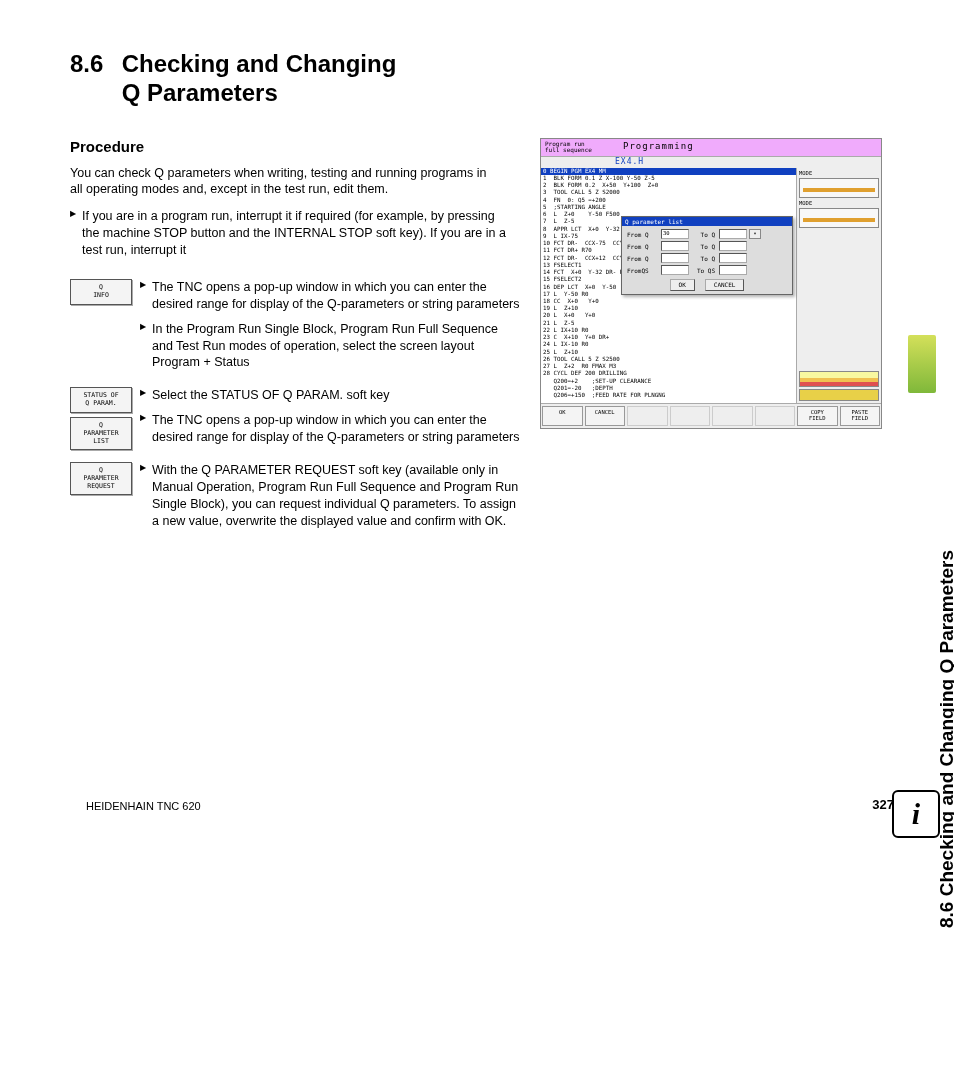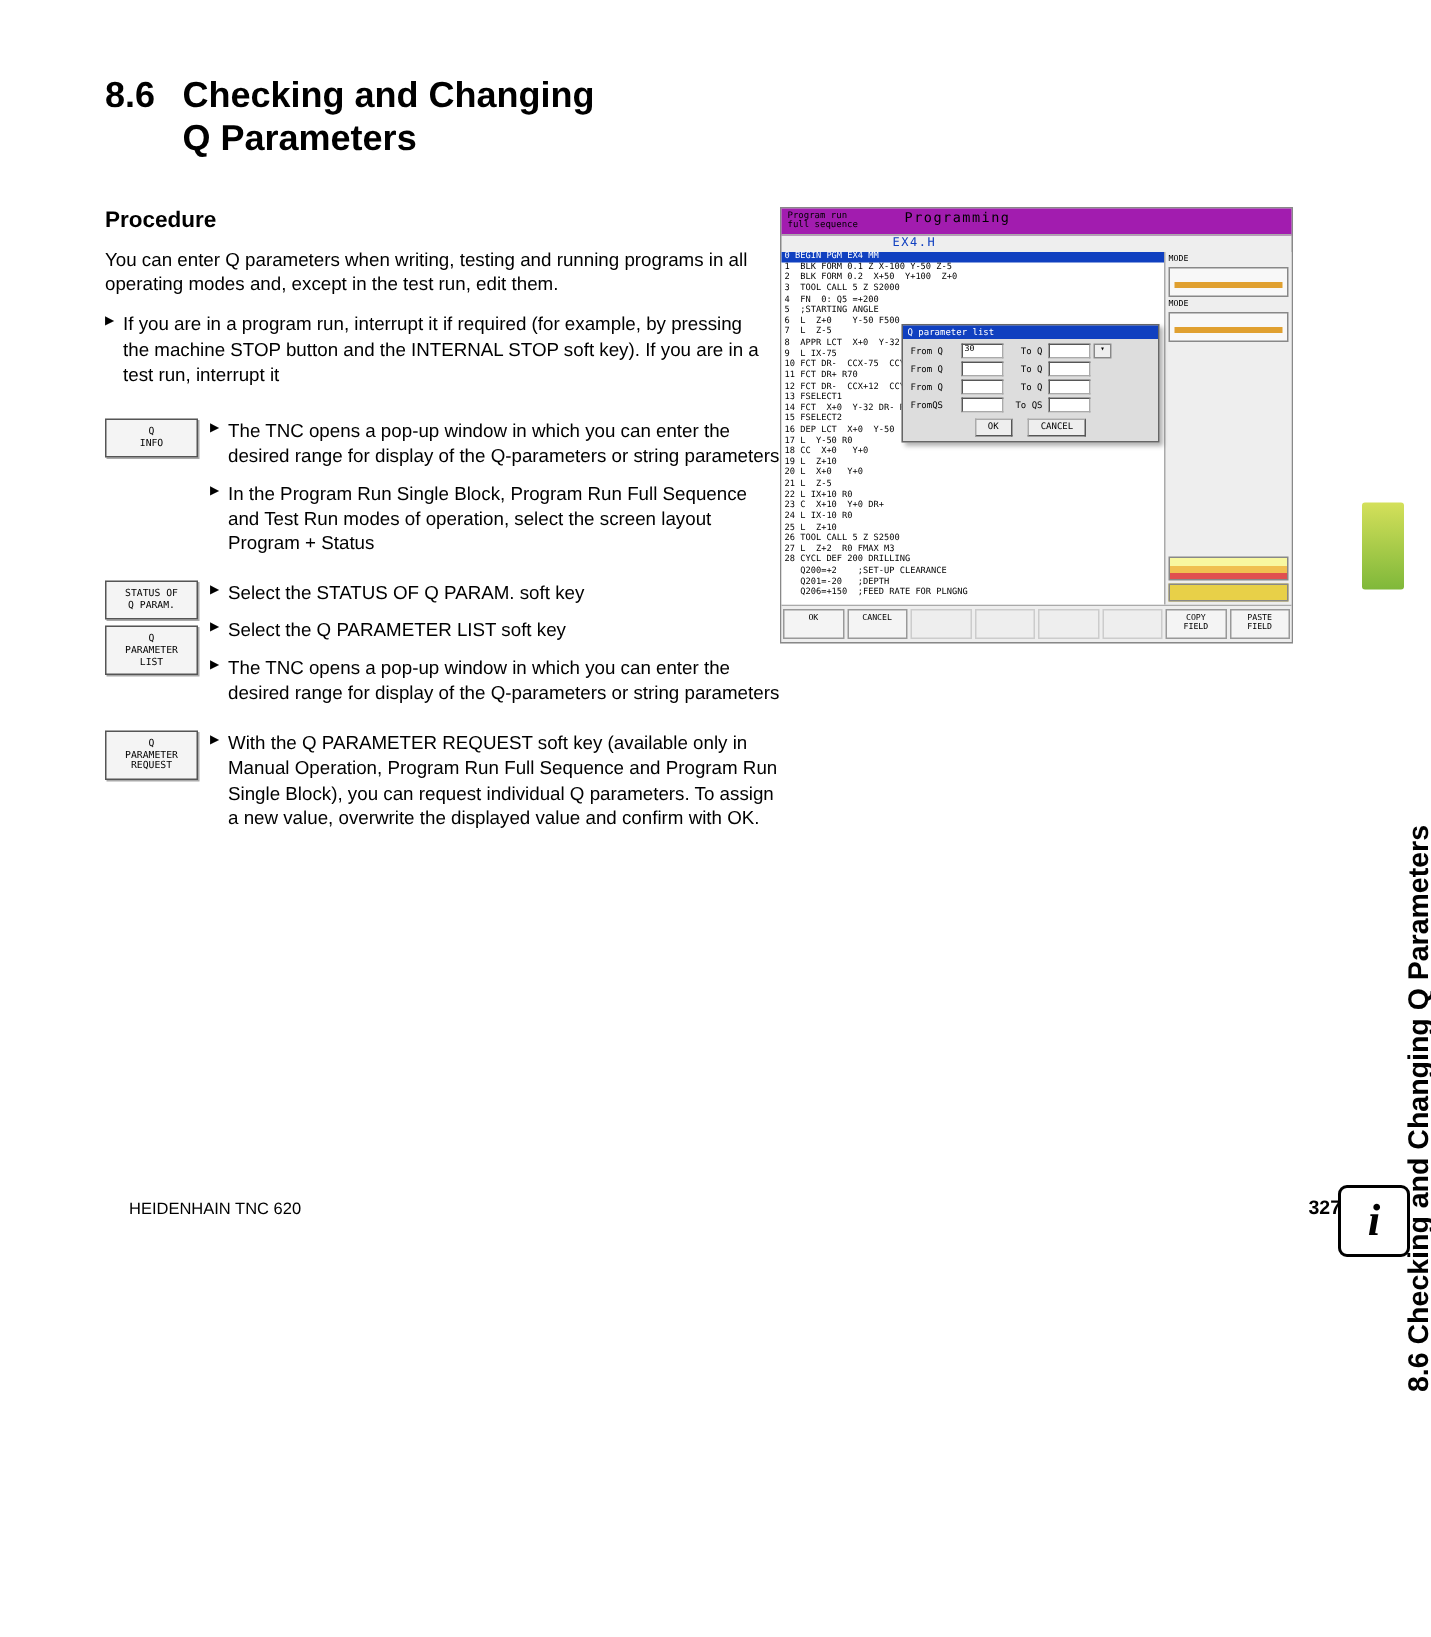--- a/index.html
+++ b/index.html
@@ -35,20 +35,21 @@
   }
   .intro {
     font-size: 12.5px;
     line-height: 1.35;
     margin-bottom: 10px;
     max-width: 430px;
   }
   .content-row {
     display: flex;
     align-items: flex-start;
+    gap: 20px;
   }
   .left-col { width: 450px; }
   .right-col { flex: 1; }
   .bullet-top {
     font-size: 12.5px;
     line-height: 1.35;
     margin-bottom: 20px;
     padding-left: 12px;
     position: relative;
     max-width: 430px;
@@ -161,21 +162,21 @@
   .tnc-screen {
     border: 1px solid #888;
     width: 340px;
     font-family: monospace;
     font-size: 6.5px;
     background: #eee;
     position: relative;
   }
   .tnc-header {
     display: flex;
-    background: #a21caf;
+    background: #f0abfc;
     border-bottom: 1px solid #aaa;
   }
   .tnc-header .left { width: 70px; padding: 2px 4px; font-size: 6px; line-height: 1.1;}
   .tnc-header .right { flex:1; padding: 2px 4px; font-size: 9px; letter-spacing: 1px;}
   .tnc-subheader { color: #1040c0; font-size: 8px; padding: 0 4px 2px 74px; letter-spacing: 1px;}
   .tnc-body { display: flex; }
   .tnc-codepane {
     width: 255px;
     background: #fff;
     font-size: 5.8px;
@@ -256,21 +257,21 @@
 
   <div class="heading">
     <span class="num">8.6</span>
     <span class="title" style="white-space:pre-line;">Checking and Changing
 Q Parameters</span>
   </div>
 
   <div class="content-row">
     <div class="left-col">
       <div class="subheading">Procedure</div>
-      <div class="intro">You can enter Q parameters when writing, testing and running programs in all operating modes and, except in the test run, edit them.</div>
+      <div class="intro">You can check Q parameters when writing, testing and running programs in all operating modes and, except in the test run, edit them.</div>
 
       <div class="bullet-top">If you are in a program run, interrupt it if required (for example, by pressing the machine STOP button and the INTERNAL STOP soft key). If you are in a test run, interrupt it</div>
 
       <div class="step-row">
         <div class="softkey-col">
           <div class="softkey">Q
 INFO</div>
         </div>
         <div class="step-text-col">
           <div class="step-text">The TNC opens a pop-up window in which you can enter the desired range for display of the Q-parameters or string parameters</div>
@@ -282,21 +283,20 @@
         <div class="softkey-col">
           <div class="softkey">STATUS OF
 Q PARAM.</div>
           <div style="height:4px"></div>
           <div class="softkey">Q
 PARAMETER
 LIST</div>
         </div>
         <div class="step-text-col">
           <div class="step-text">Select the STATUS OF Q PARAM. soft key</div>
-          <div class="step-text">Select the Q PARAMETER LIST soft key</div>
           <div class="step-text">The TNC opens a pop-up window in which you can enter the desired range for display of the Q-parameters or string parameters</div>
         </div>
       </div>
 
       <div class="step-row">
         <div class="softkey-col">
           <div class="softkey">Q
 PARAMETER
 REQUEST</div>
         </div>

